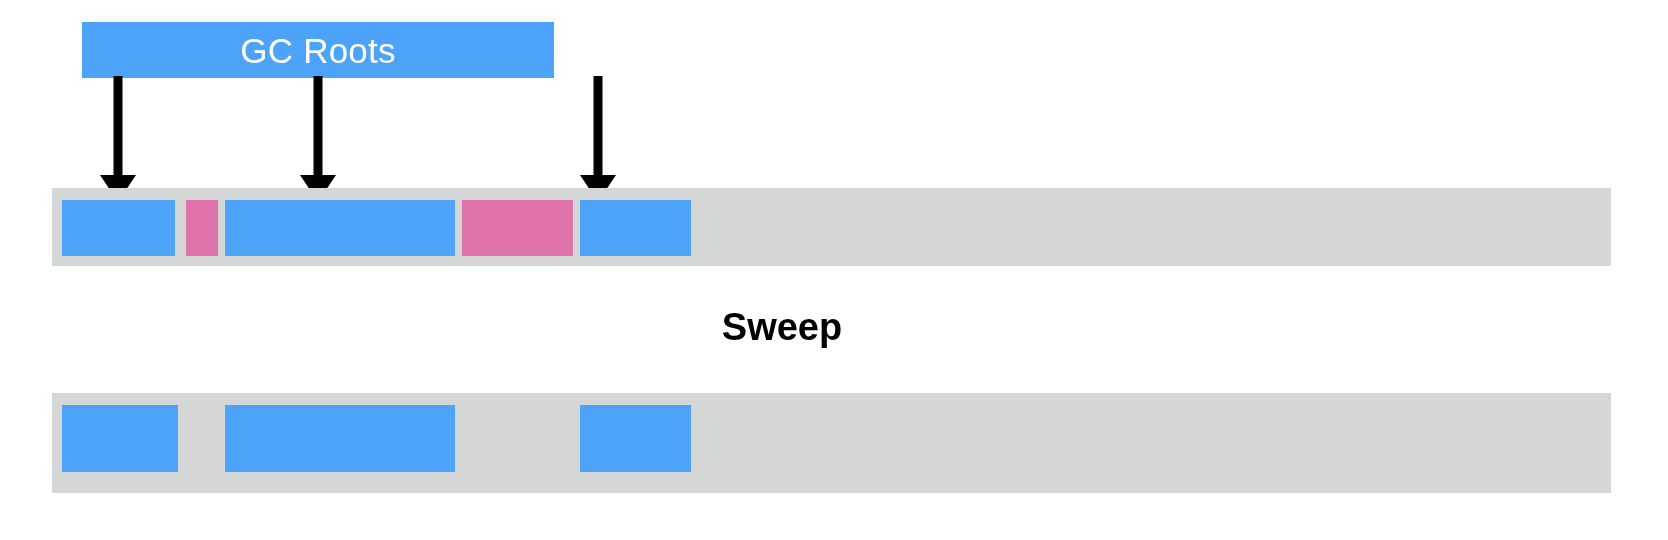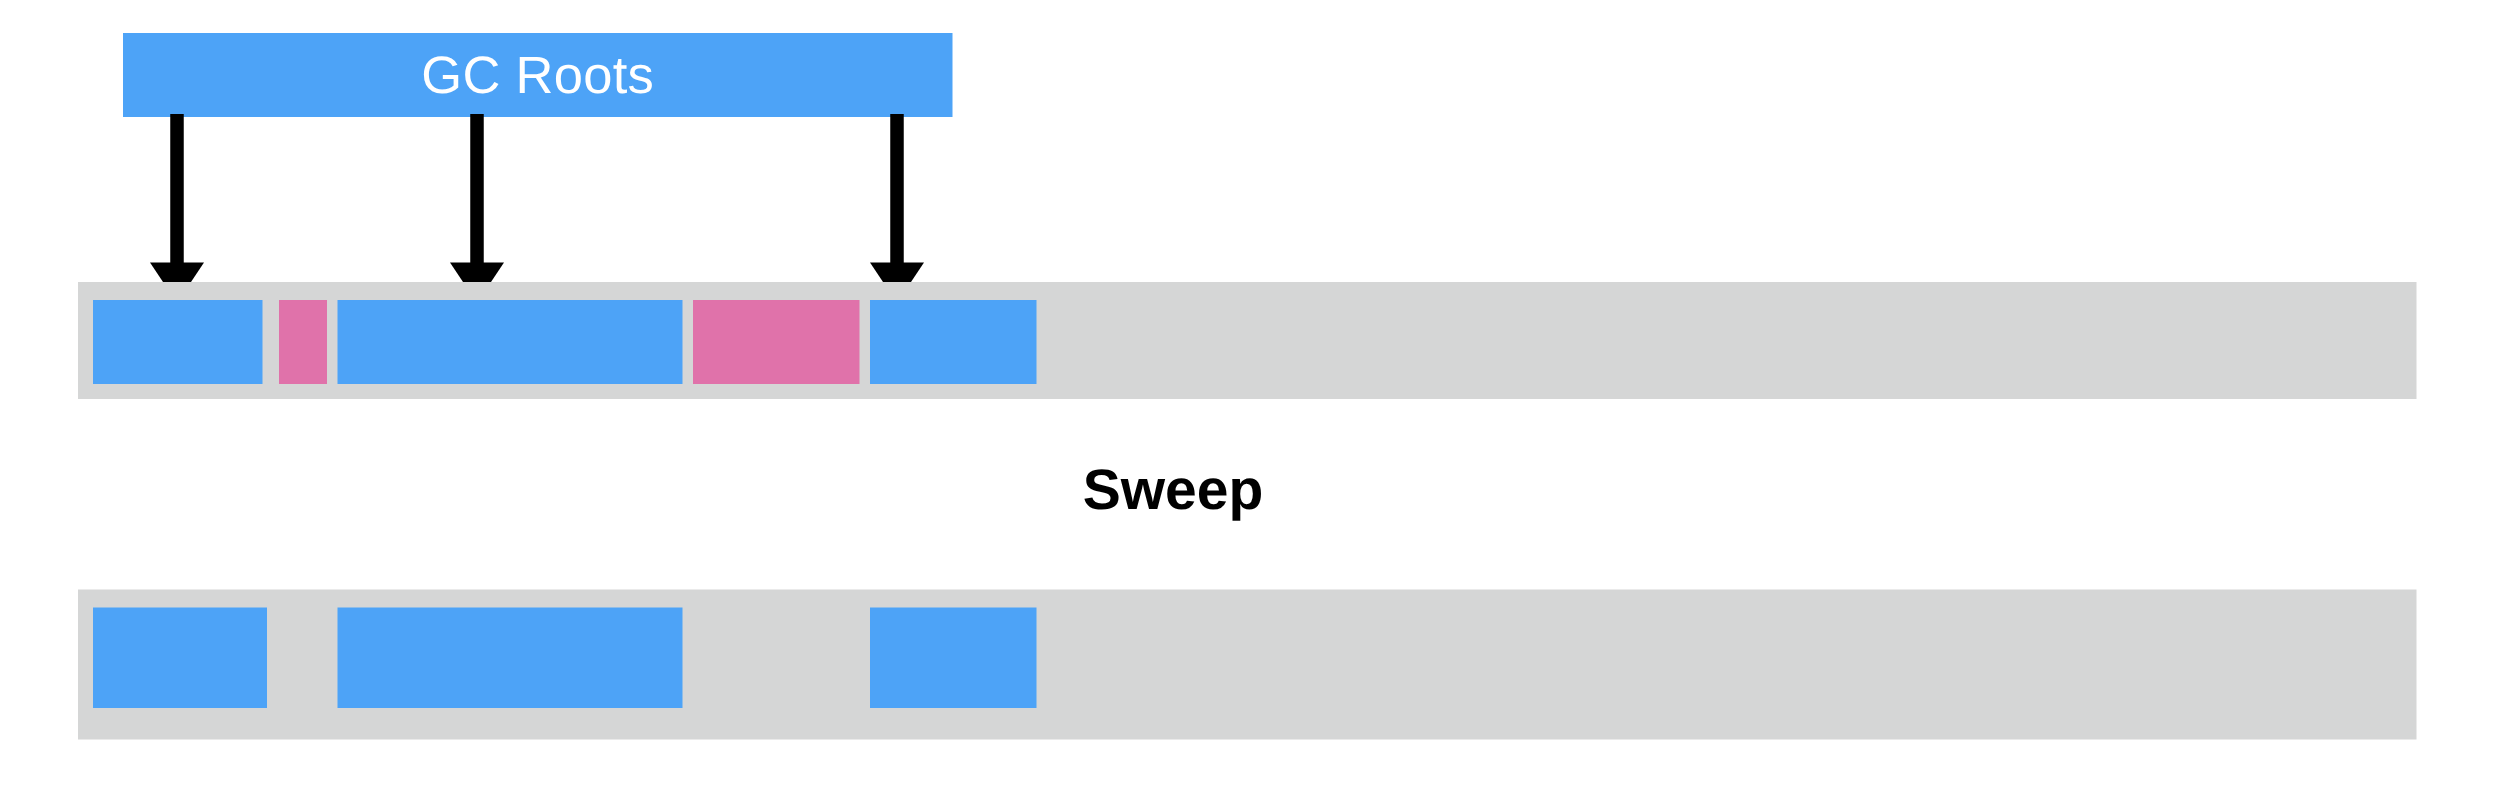--- a/index.html
+++ b/index.html
@@ -84,21 +84,21 @@
   .sweep-inner {
     display: inline-block;
     transform: translateX(-52px);
   }
 </style>
 </head>
 <body>
 
 <div id="stage">
 
-  <div class="roots-box" style="left: 82px; top: 22px; width: 553px; height: 56px;">
+  <div class="roots-box" style="left: 82px; top: 22px; width: 472px; height: 56px;">
     <span class="roots-label">GC Roots</span>
   </div>
 
   <div class="arrow" style="left: 90px; top: 76px; height: 126px;">
     <svg width="56" height="126" viewBox="0 0 56 126" aria-hidden="true">
       <line x1="28" y1="0" x2="28" y2="112" stroke="#000000" stroke-width="9"></line>
       <polygon points="28,126 10,99 46,99" fill="#000000"></polygon>
     </svg>
   </div>
 

